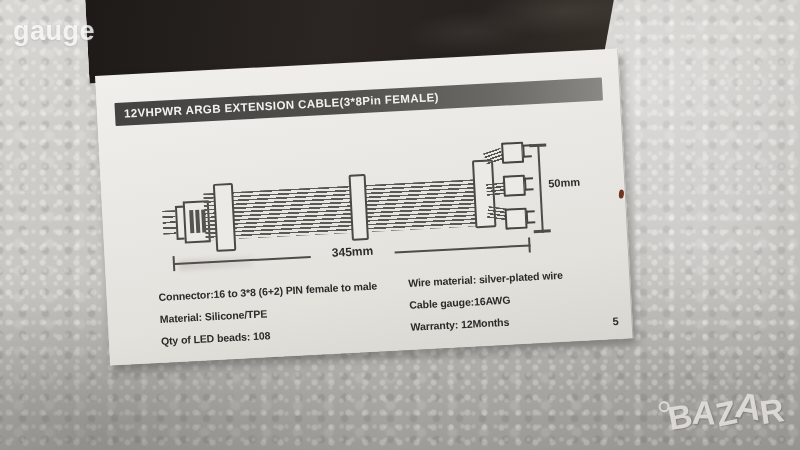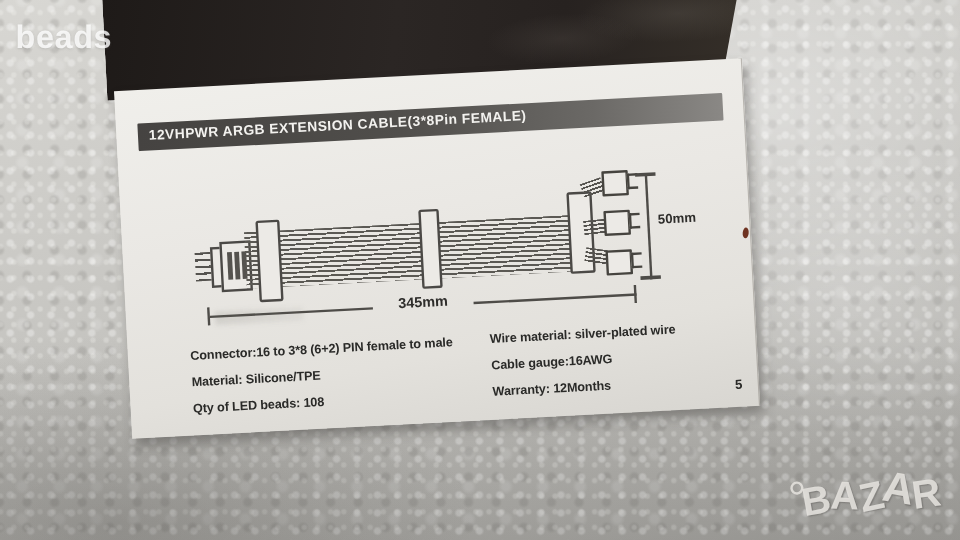--- a/index.html
+++ b/index.html
@@ -159,20 +159,20 @@
     <div class="spec sl2">Material: Silicone/TPE</div>
     <div class="spec sl3">Qty of LED beads: 108</div>
     <div class="spec sr1">Wire material: silver-plated wire</div>
     <div class="spec sr2">Cable gauge:16AWG</div>
     <div class="spec sr3">Warranty: 12Months</div>
 
     <div class="page-num">5</div>
     <div class="red-mark"></div>
   </div>
 
-  <div class="wm-geocom">beads</div>
+  <div class="wm-geocom">gauge</div>
 
   <div class="wm-bazar">
     <span class="ring"></span>
     <span><span class="lt">B</span><span class="lt">A</span><span class="lt">Z</span><span class="lt">A</span><span class="lt">R</span></span>
   </div>
 
 </div>
 
 </body></html>

